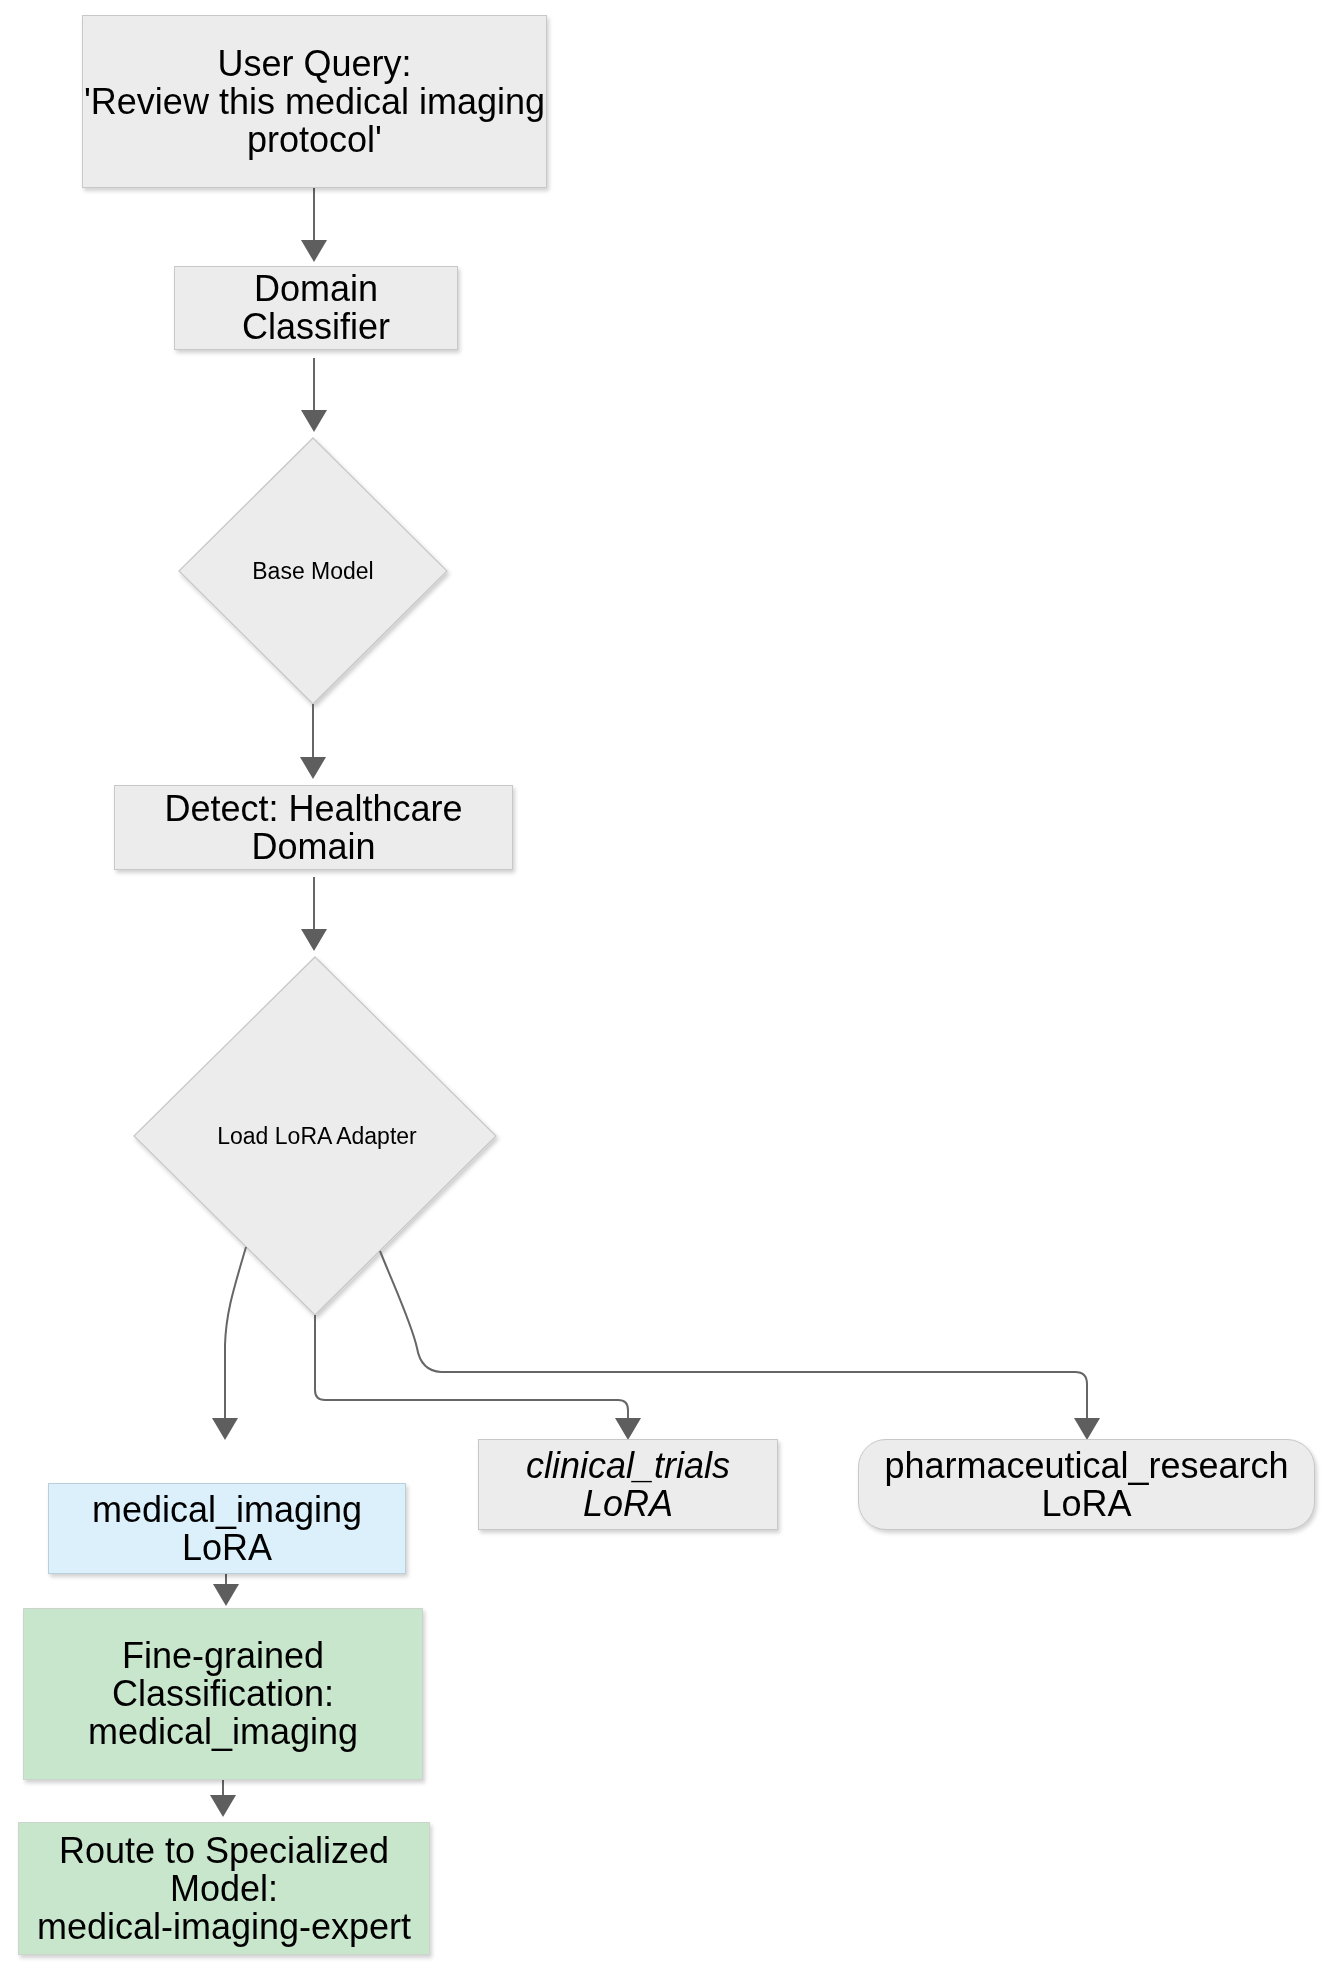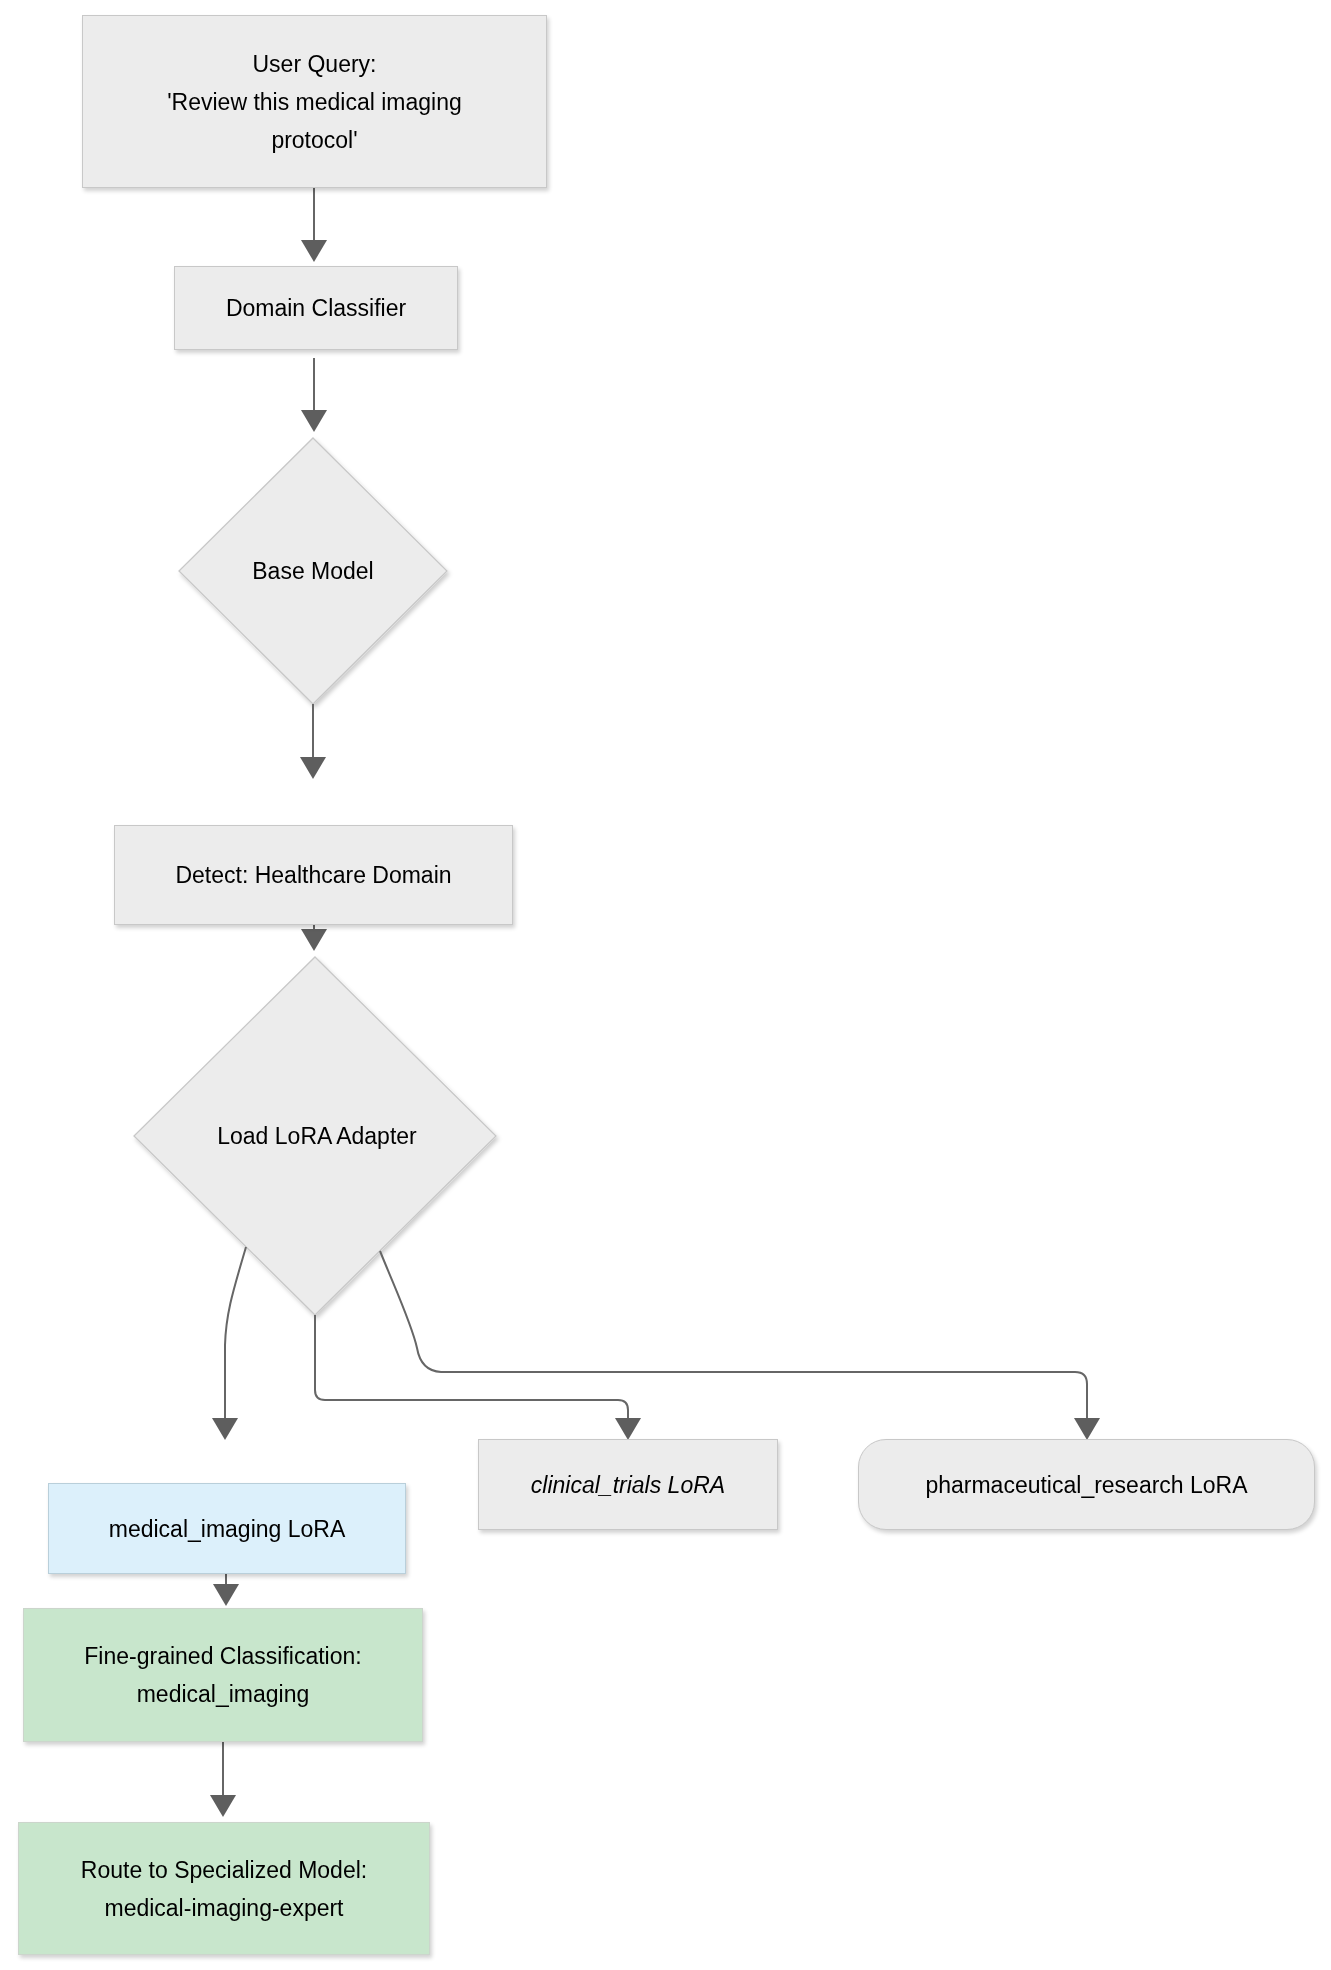--- a/index.html
+++ b/index.html
@@ -13,21 +13,21 @@
   }
   svg.wires{position:absolute;left:0;top:0;z-index:1;}
   .edge{stroke:var(--edge-color,#666);stroke-width:2;fill:none;}
   .arrowhead{fill:var(--arrowhead-color,#5e5e5e);stroke:none;}
   .diamond{fill:var(--node-fill,#ececec);stroke:var(--node-border,#c8c8c8);stroke-width:1.3;}
   .shadowed{filter:url(#ds);}
   .node{
     position:absolute;z-index:2;
     display:flex;align-items:center;justify-content:center;
     text-align:center;
-    font-size:23px;line-height:38px;
+    font-size:36px;line-height:38px;
     white-space:pre-line;
     box-sizing:border-box;
   }
   .rect-node{
     background:var(--node-fill,#ececec);
     border:1px solid var(--node-border,#c8c8c8);
     box-shadow:2px 3px 4px rgba(0,0,0,0.18);
   }
   .rect-node.highlight{
     background:var(--highlight-fill,#dcf0fb);
@@ -39,25 +39,25 @@
   }
   .diamond-label{
     position:absolute;z-index:2;
     transform:translate(-50%,-50%);
     font-size:23px;line-height:38px;
     white-space:nowrap;text-align:center;
   }
   
   #n-user-query{left:82px;top:15px;width:465px;height:173px;}
   #n-domain-classifier{left:174px;top:266px;width:284px;height:84px;}
-  #n-detect{left:114px;top:785px;width:399px;height:100px;margin-top:40px;}
+  #n-detect{left:114px;top:785px;width:399px;height:85px;}
   #n-medical{left:48px;top:1439px;width:358px;height:91px;margin-top:44px;}
   #n-clinical{left:478px;top:1439px;width:300px;height:91px;font-style:italic;}
   #n-pharma{left:858px;top:1439px;width:457px;height:91px;border-radius:28px;}
-  #n-fine{left:23px;top:1608px;width:400px;height:134px;}
+  #n-fine{left:23px;top:1608px;width:400px;height:172px;}
   #n-route{left:18px;top:1822px;width:412px;height:133px;}
   #lbl-base-model{left:313px;top:571px;}
   #lbl-load-lora{left:317px;top:1136px;}
 </style>
 </head>
 <body>
 
 <div class="canvas">
 
   <svg class="wires" width="1331" height="1970" viewBox="0 0 1331 1970">

